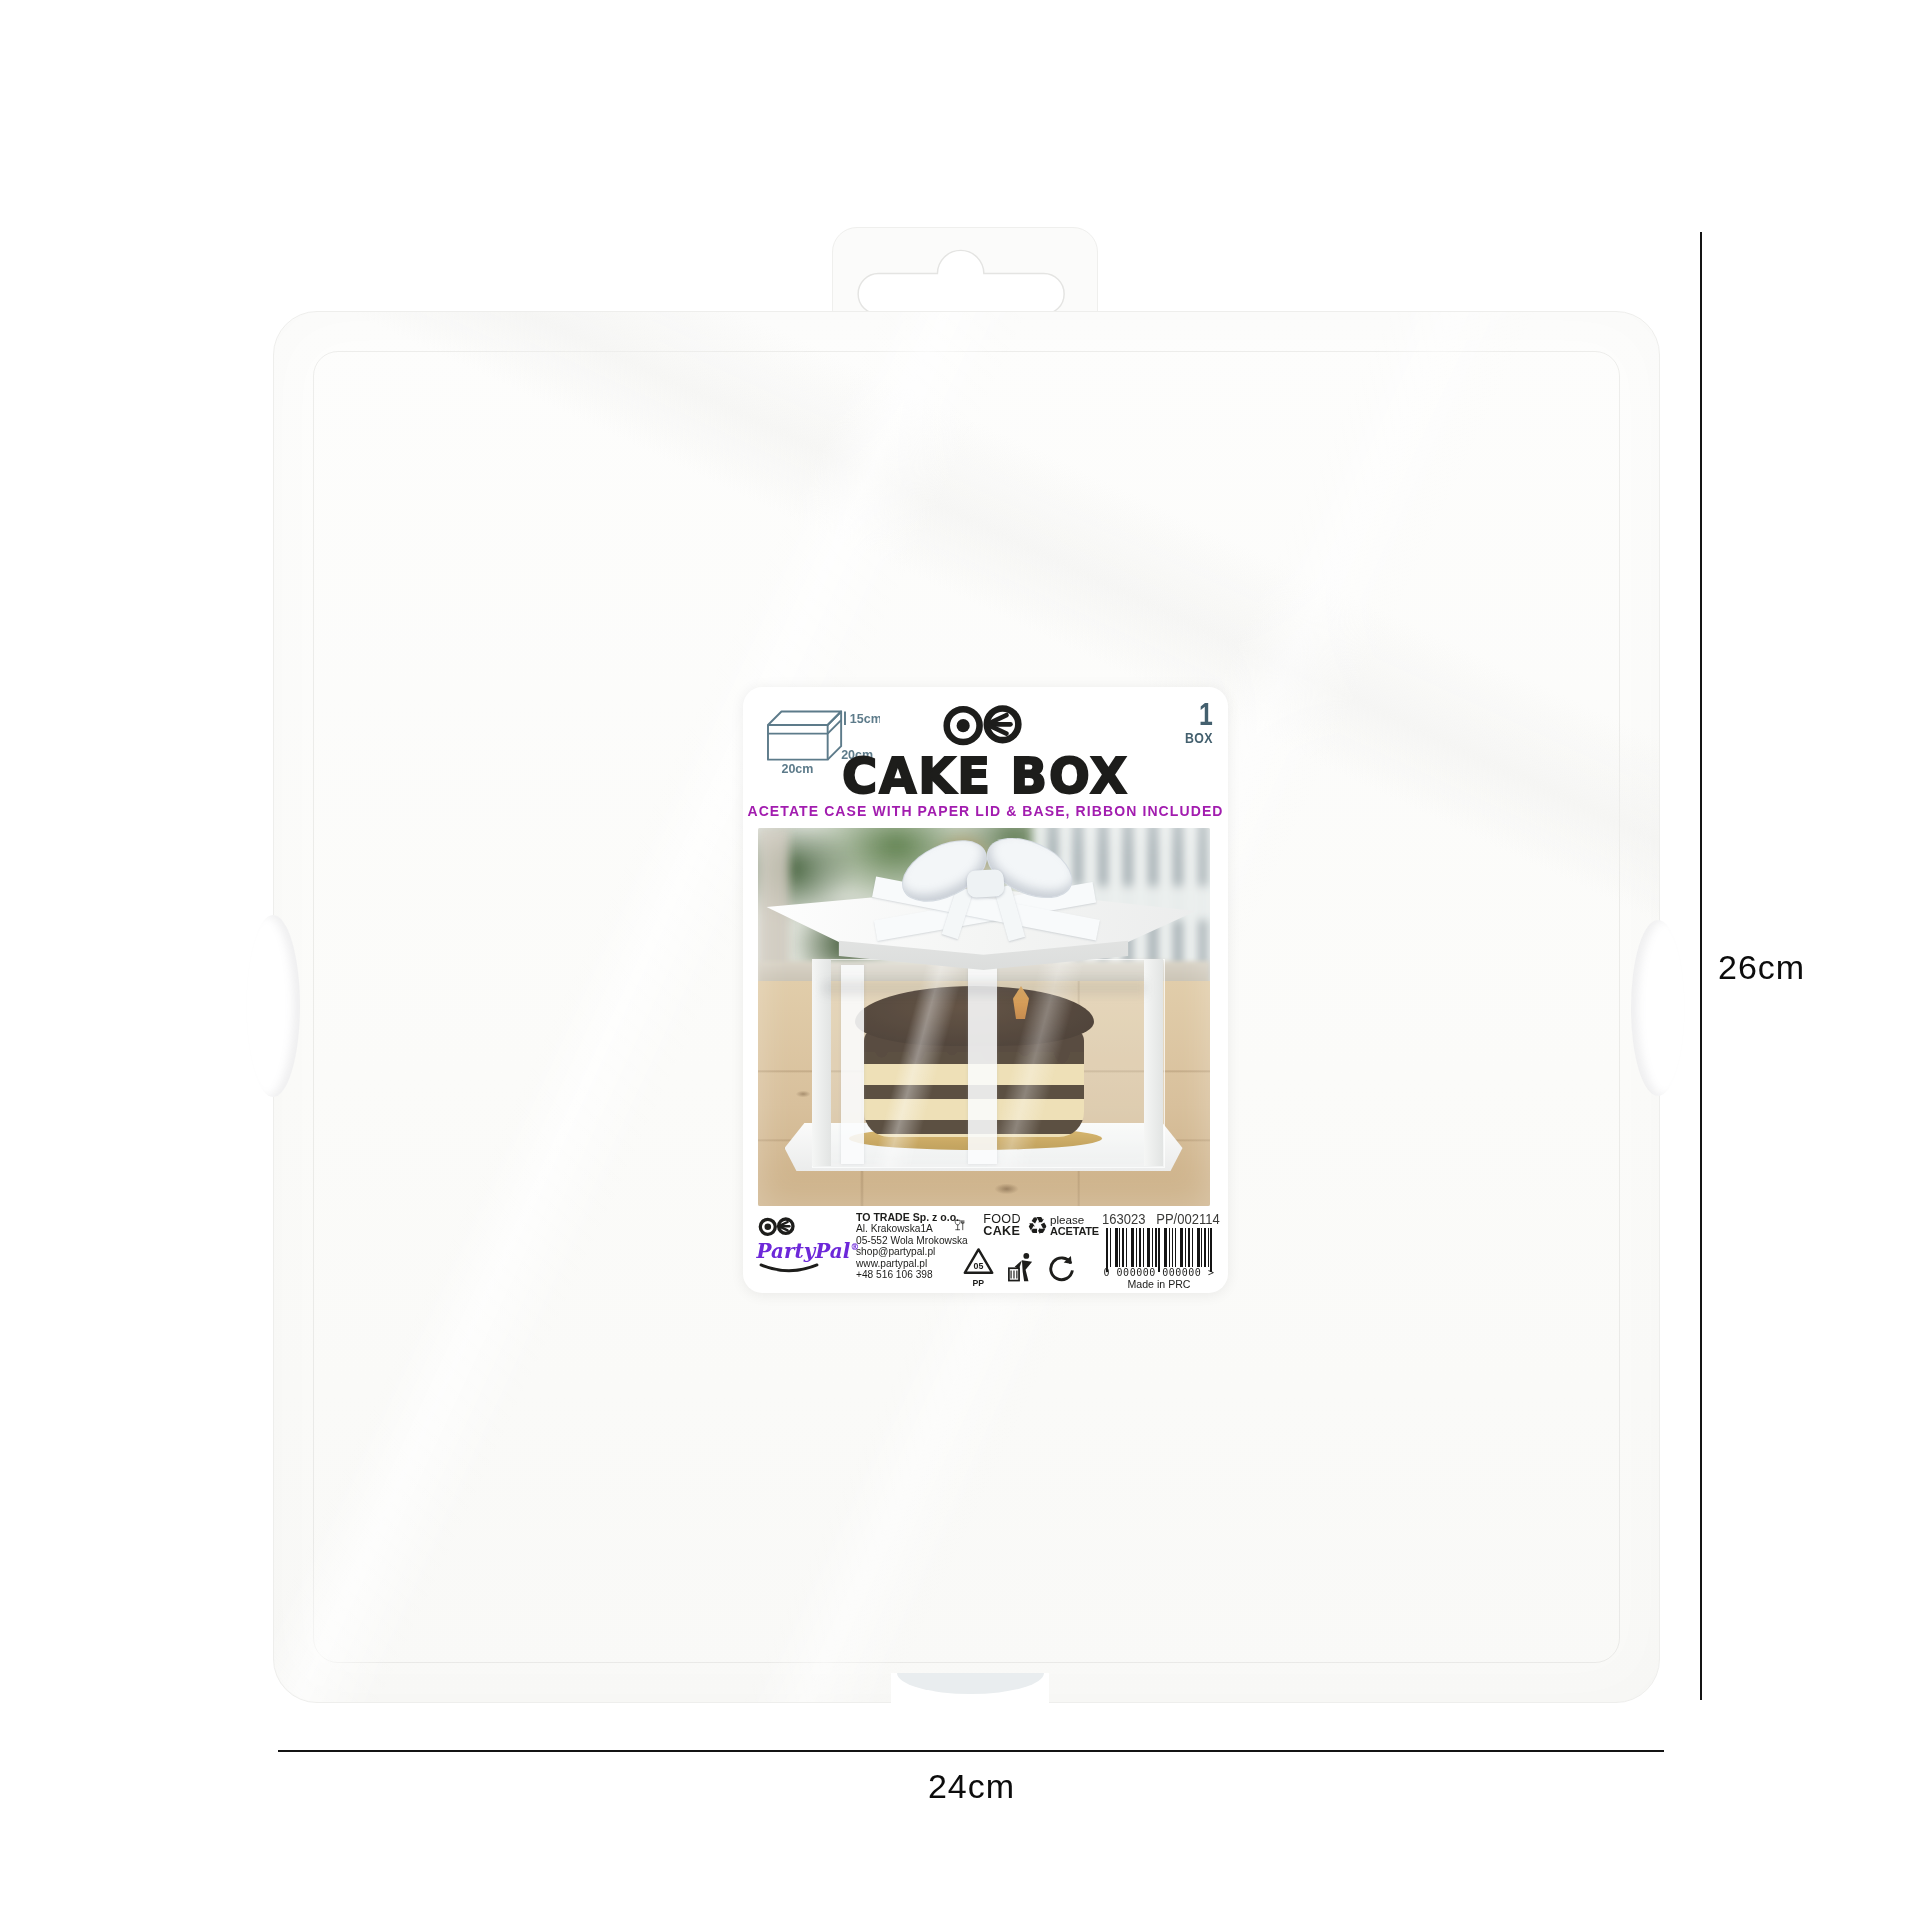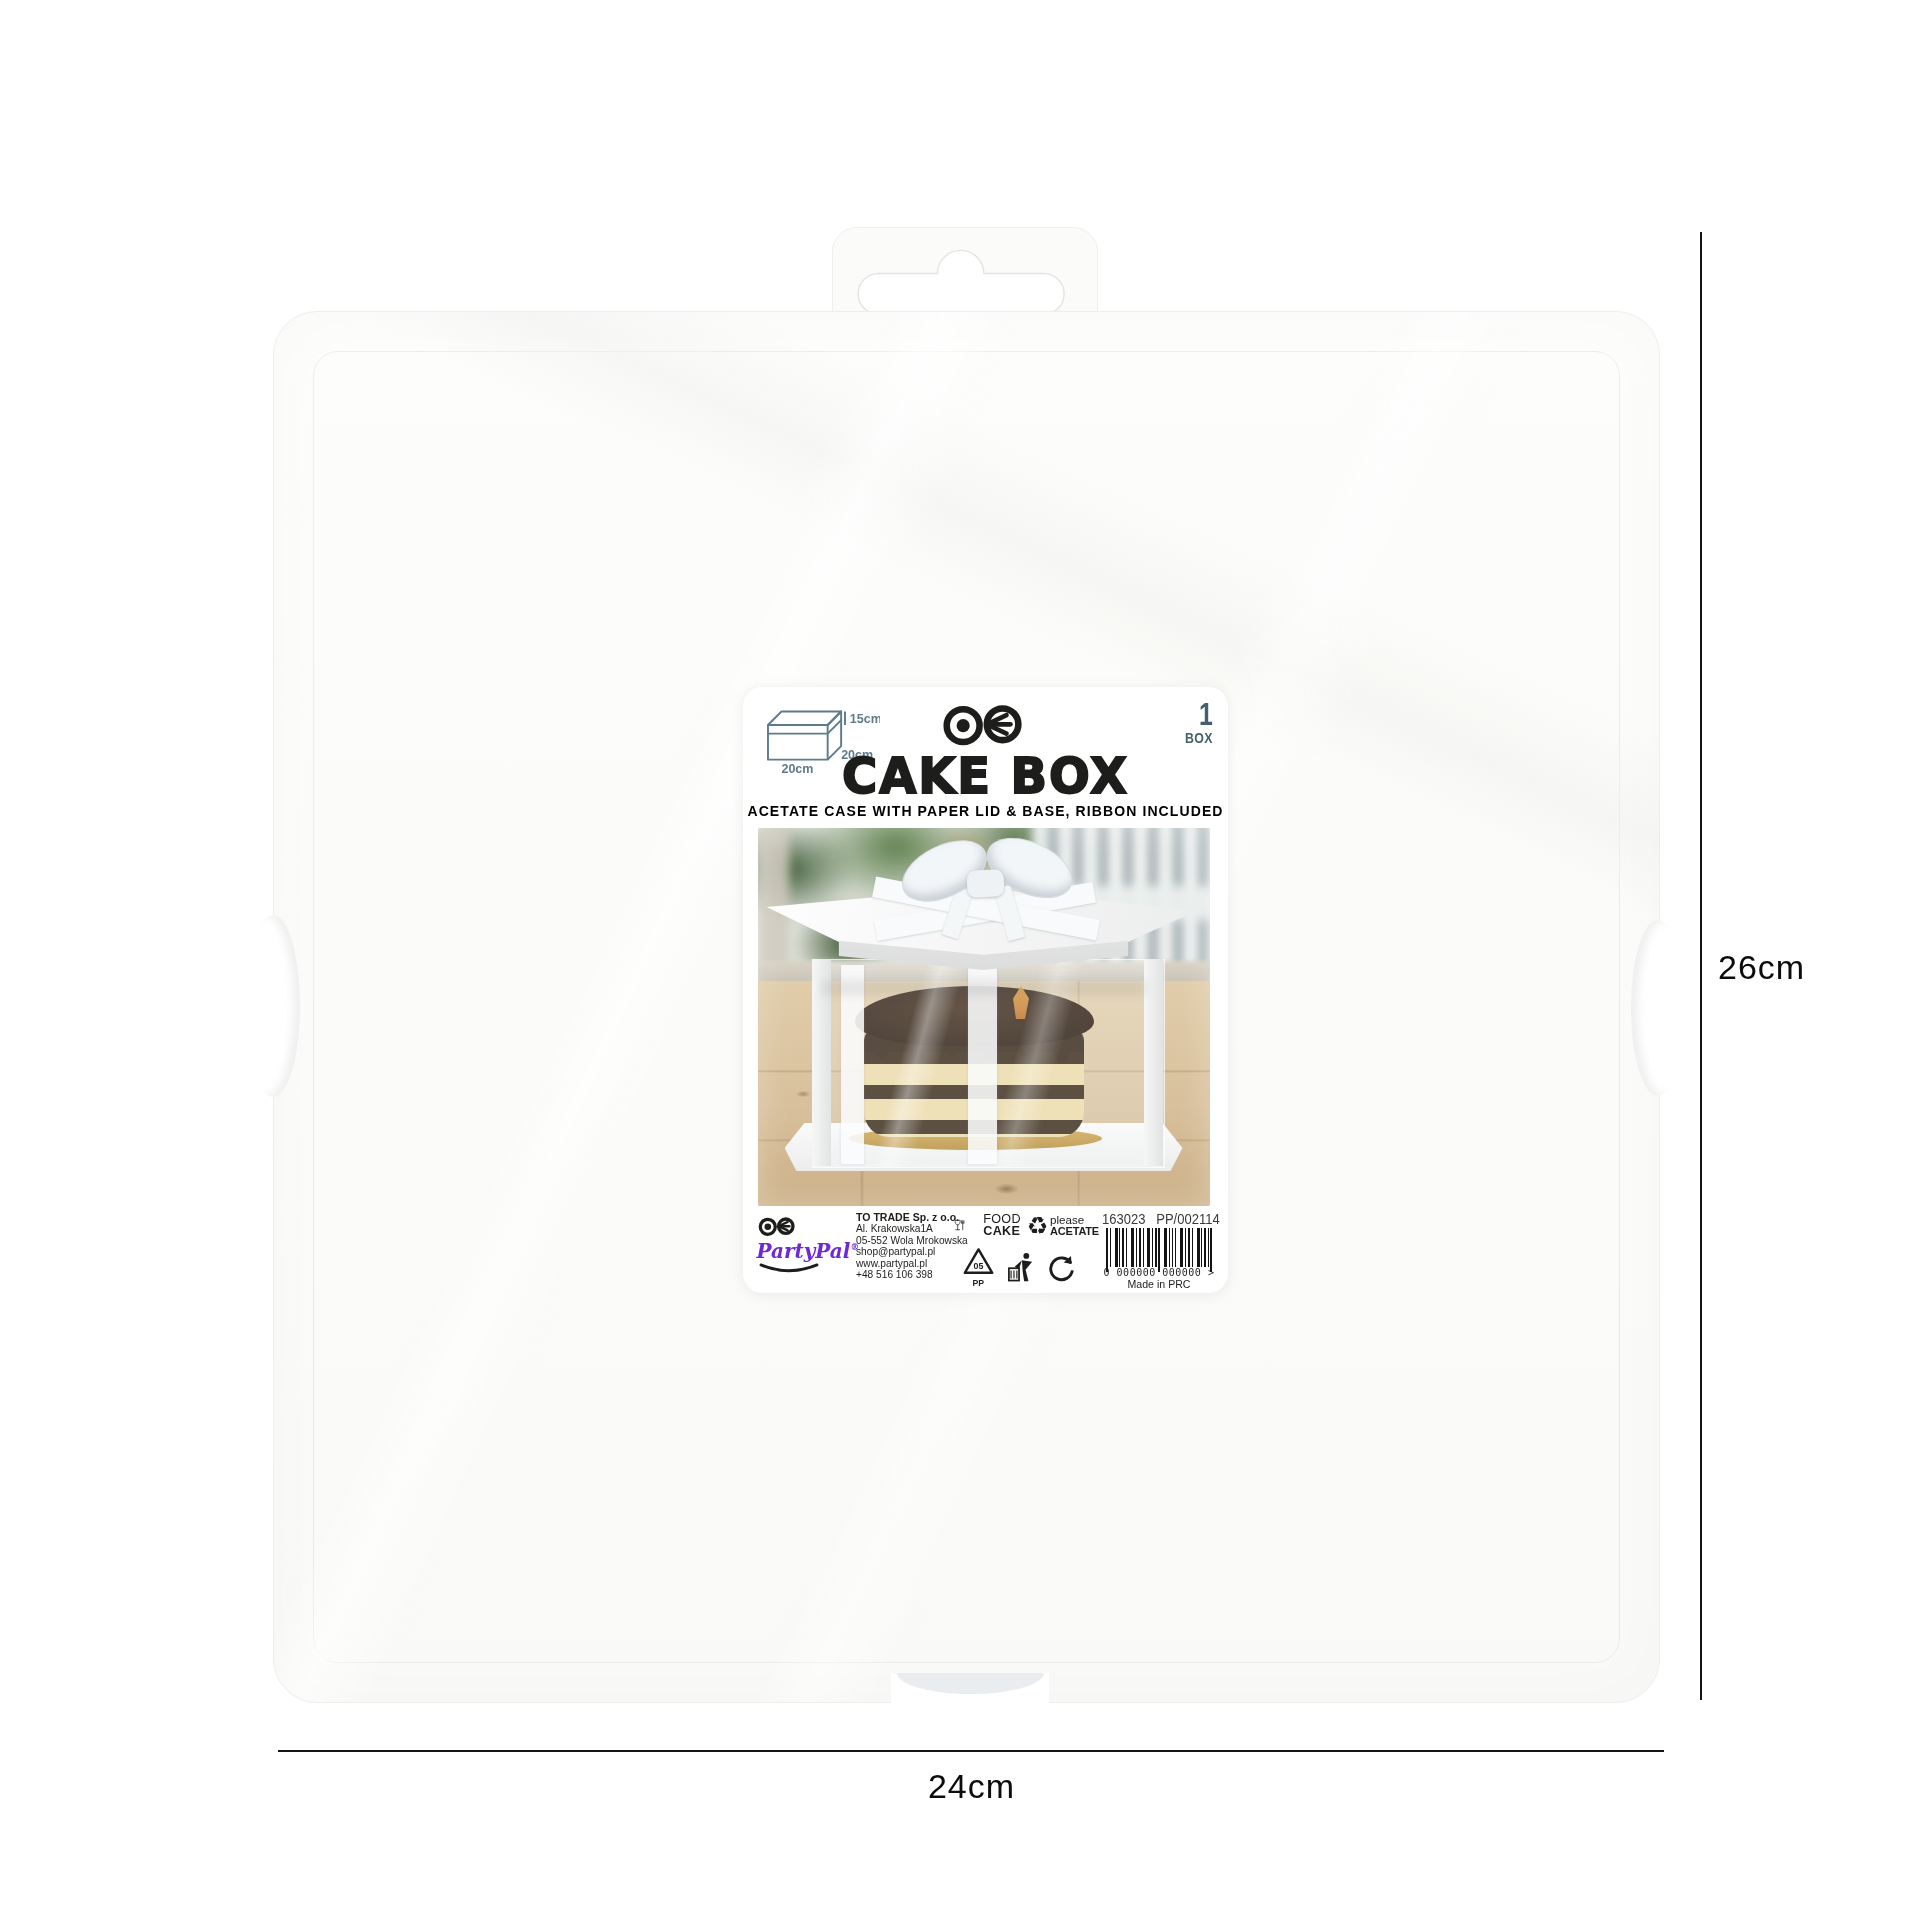--- a/index.html
+++ b/index.html
@@ -44,21 +44,21 @@
     border-radius:19.3px;box-shadow:0 1.9px 13.5px rgba(0,0,0,0.07);}
   .diagram{position:absolute;left:15.4px;top:11.6px;}
   .pack{position:absolute;right:15.4px;top:11.6px;text-align:right;color:#44606e;line-height:1;}
   .pack .count{font-size:31px;font-weight:bold;display:block;transform:scaleX(.8);transform-origin:right;}
   .pack .unit{font-size:14.5px;font-weight:bold;letter-spacing:0.5px;display:block;margin-top:1.9px;transform:scaleX(.85);transform-origin:right;}
   .eyes-logo{position:absolute;left:196px;top:15.4px;}
   .wordmark{position:absolute;left:0;top:60px;width:100%;text-align:center;
     font-family:"DejaVu Sans",sans-serif;font-size:48px;font-weight:bold;color:#1d1d1b;
     -webkit-text-stroke:1.9px #1d1d1b;letter-spacing:1.9px;transform:scaleY(1.05);}
   .subtitle{position:absolute;left:0;top:116px;width:100%;text-align:center;
-    font-size:14px;letter-spacing:1.1px;color:#000000;font-weight:bold;}
+    font-size:14px;letter-spacing:1.1px;color:#a21caf;font-weight:bold;}
 
   
   .photo{position:absolute;left:14.5px;top:141px;width:452px;height:378px;overflow:hidden;
     background:#dfe3da;border-radius:1.9px;}
   .ph{position:absolute;}
   .ph-foliage{left:-14.5px;top:-19.3px;width:348px;height:188px;filter:blur(7.7px);
     background:
      radial-gradient(92px 72px at 14% 32%,#42603a 0%,rgba(66,96,58,0) 70%),
      radial-gradient(126px 92px at 44% 18%,#577a45 0%,rgba(87,122,69,0) 72%),
      radial-gradient(77px 63px at 30% 72%,#39522f 0%,rgba(57,82,47,0) 70%),

